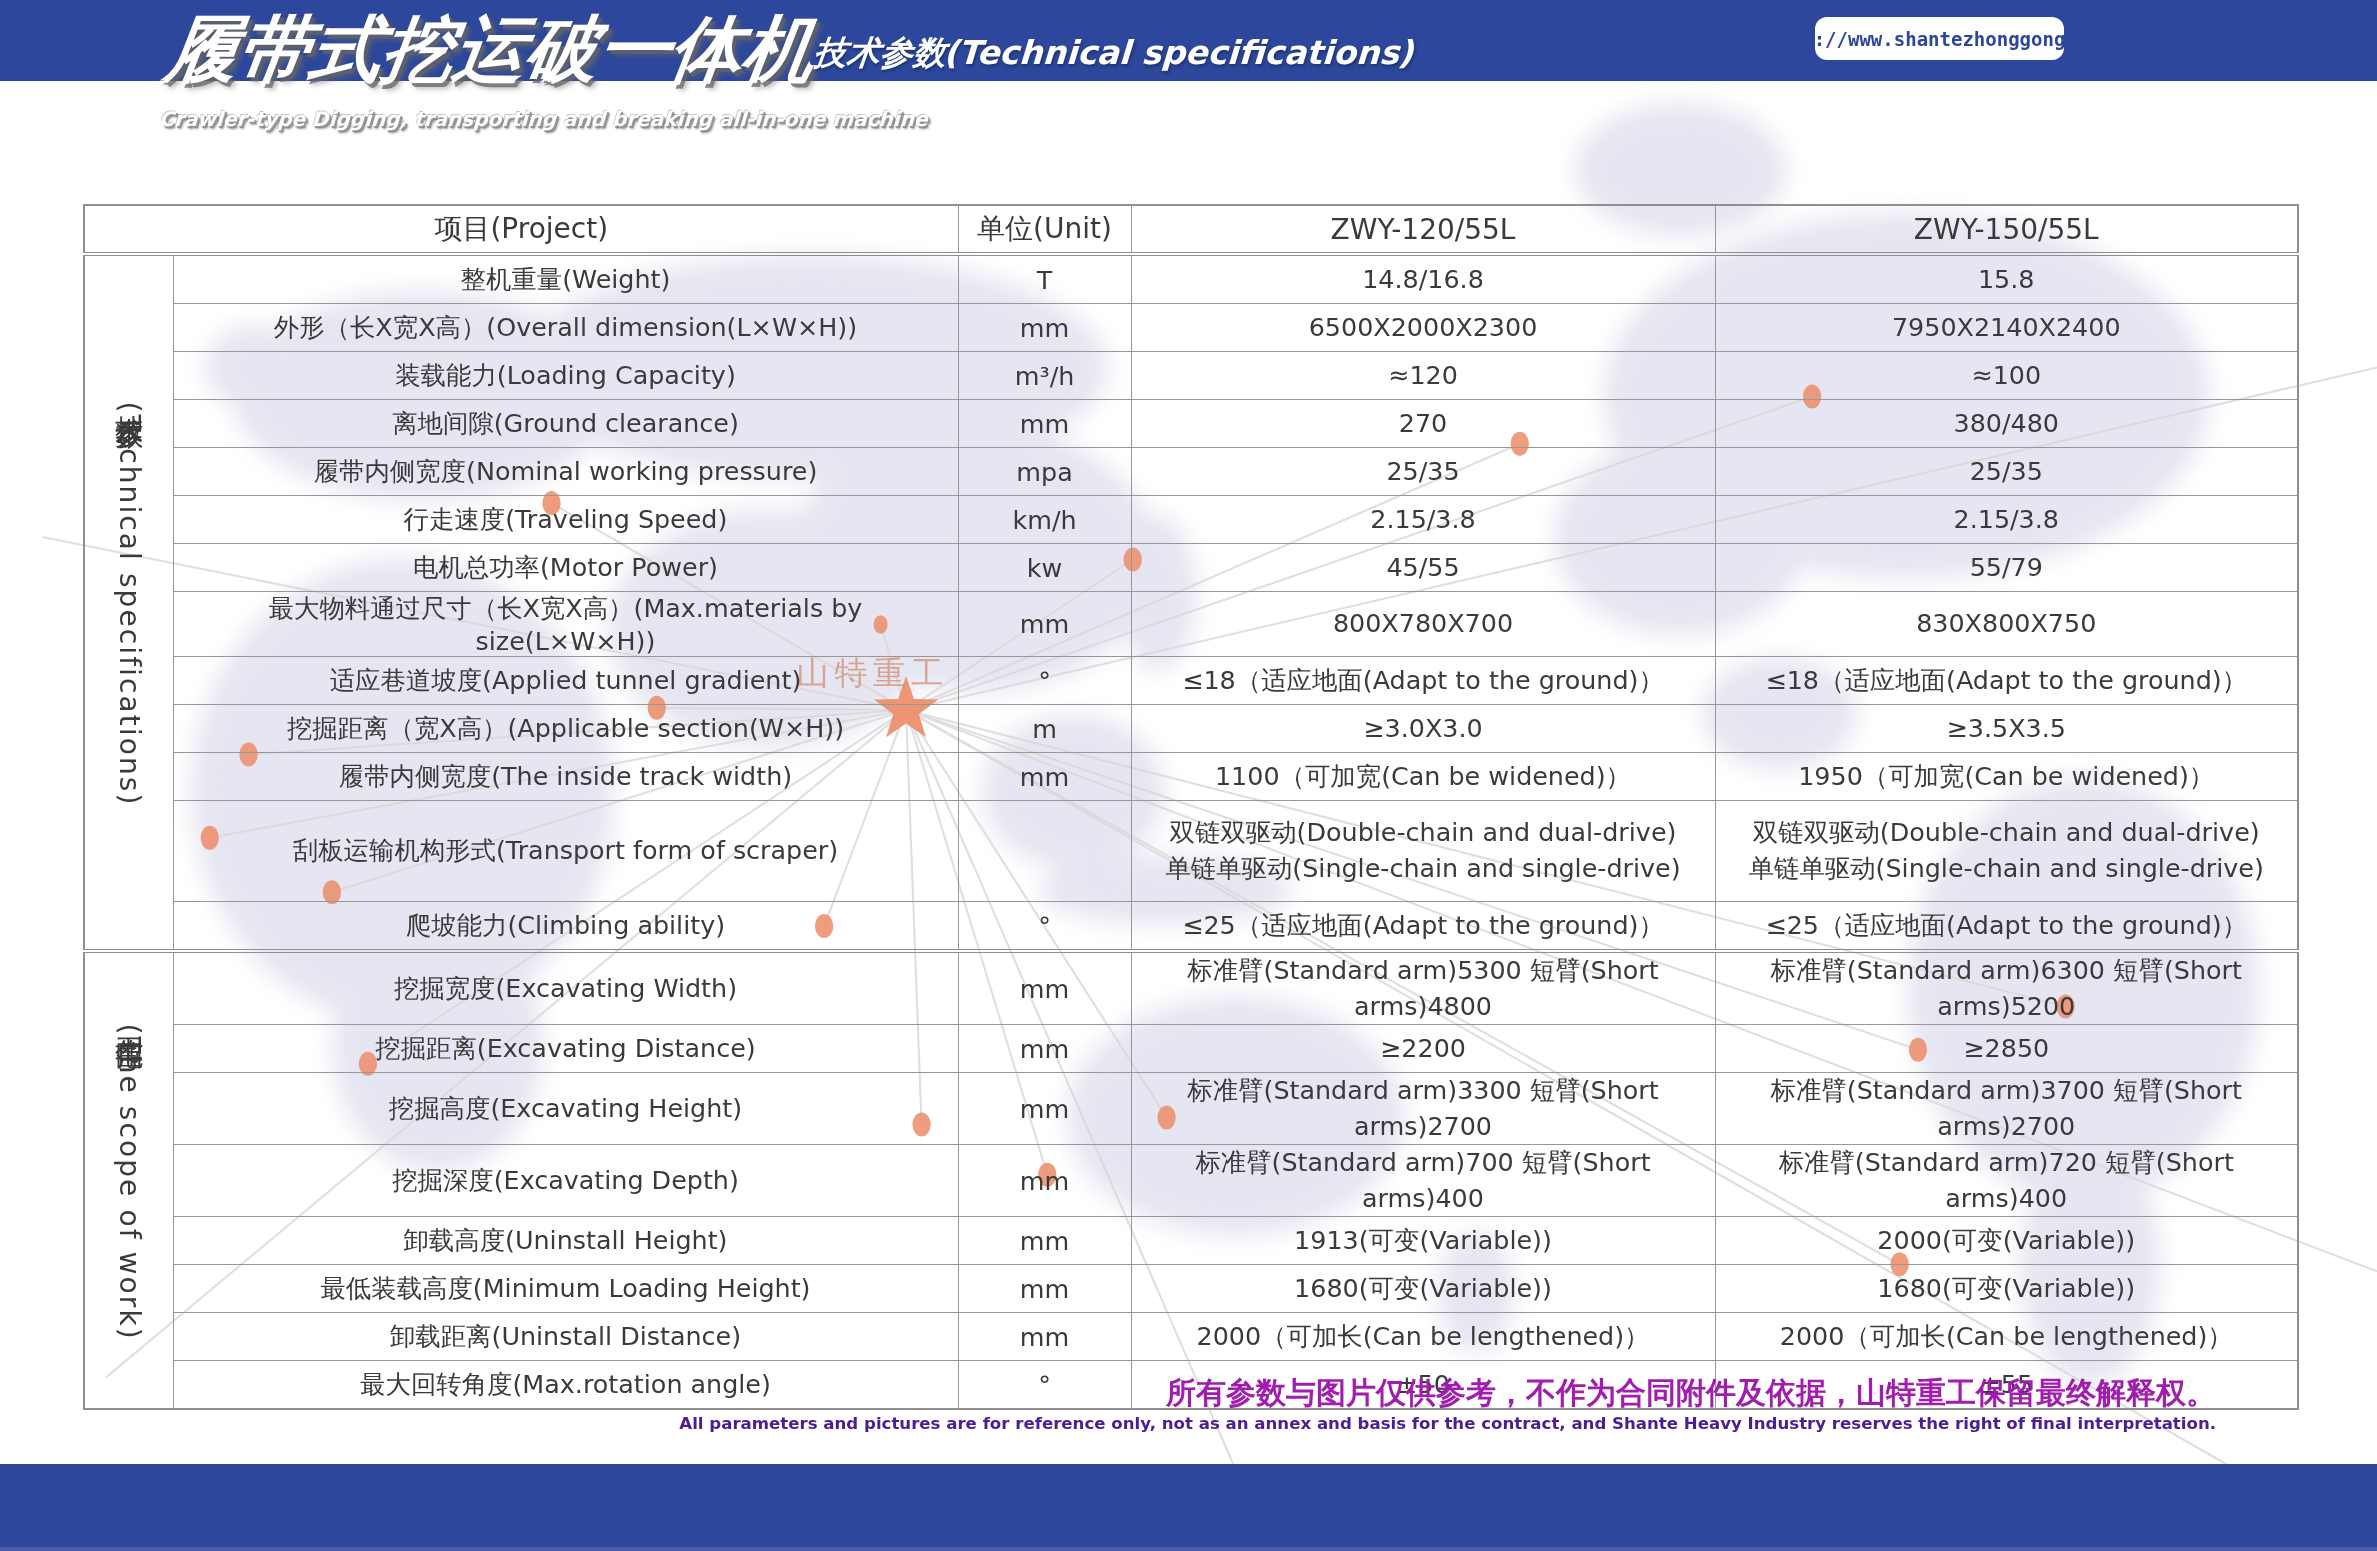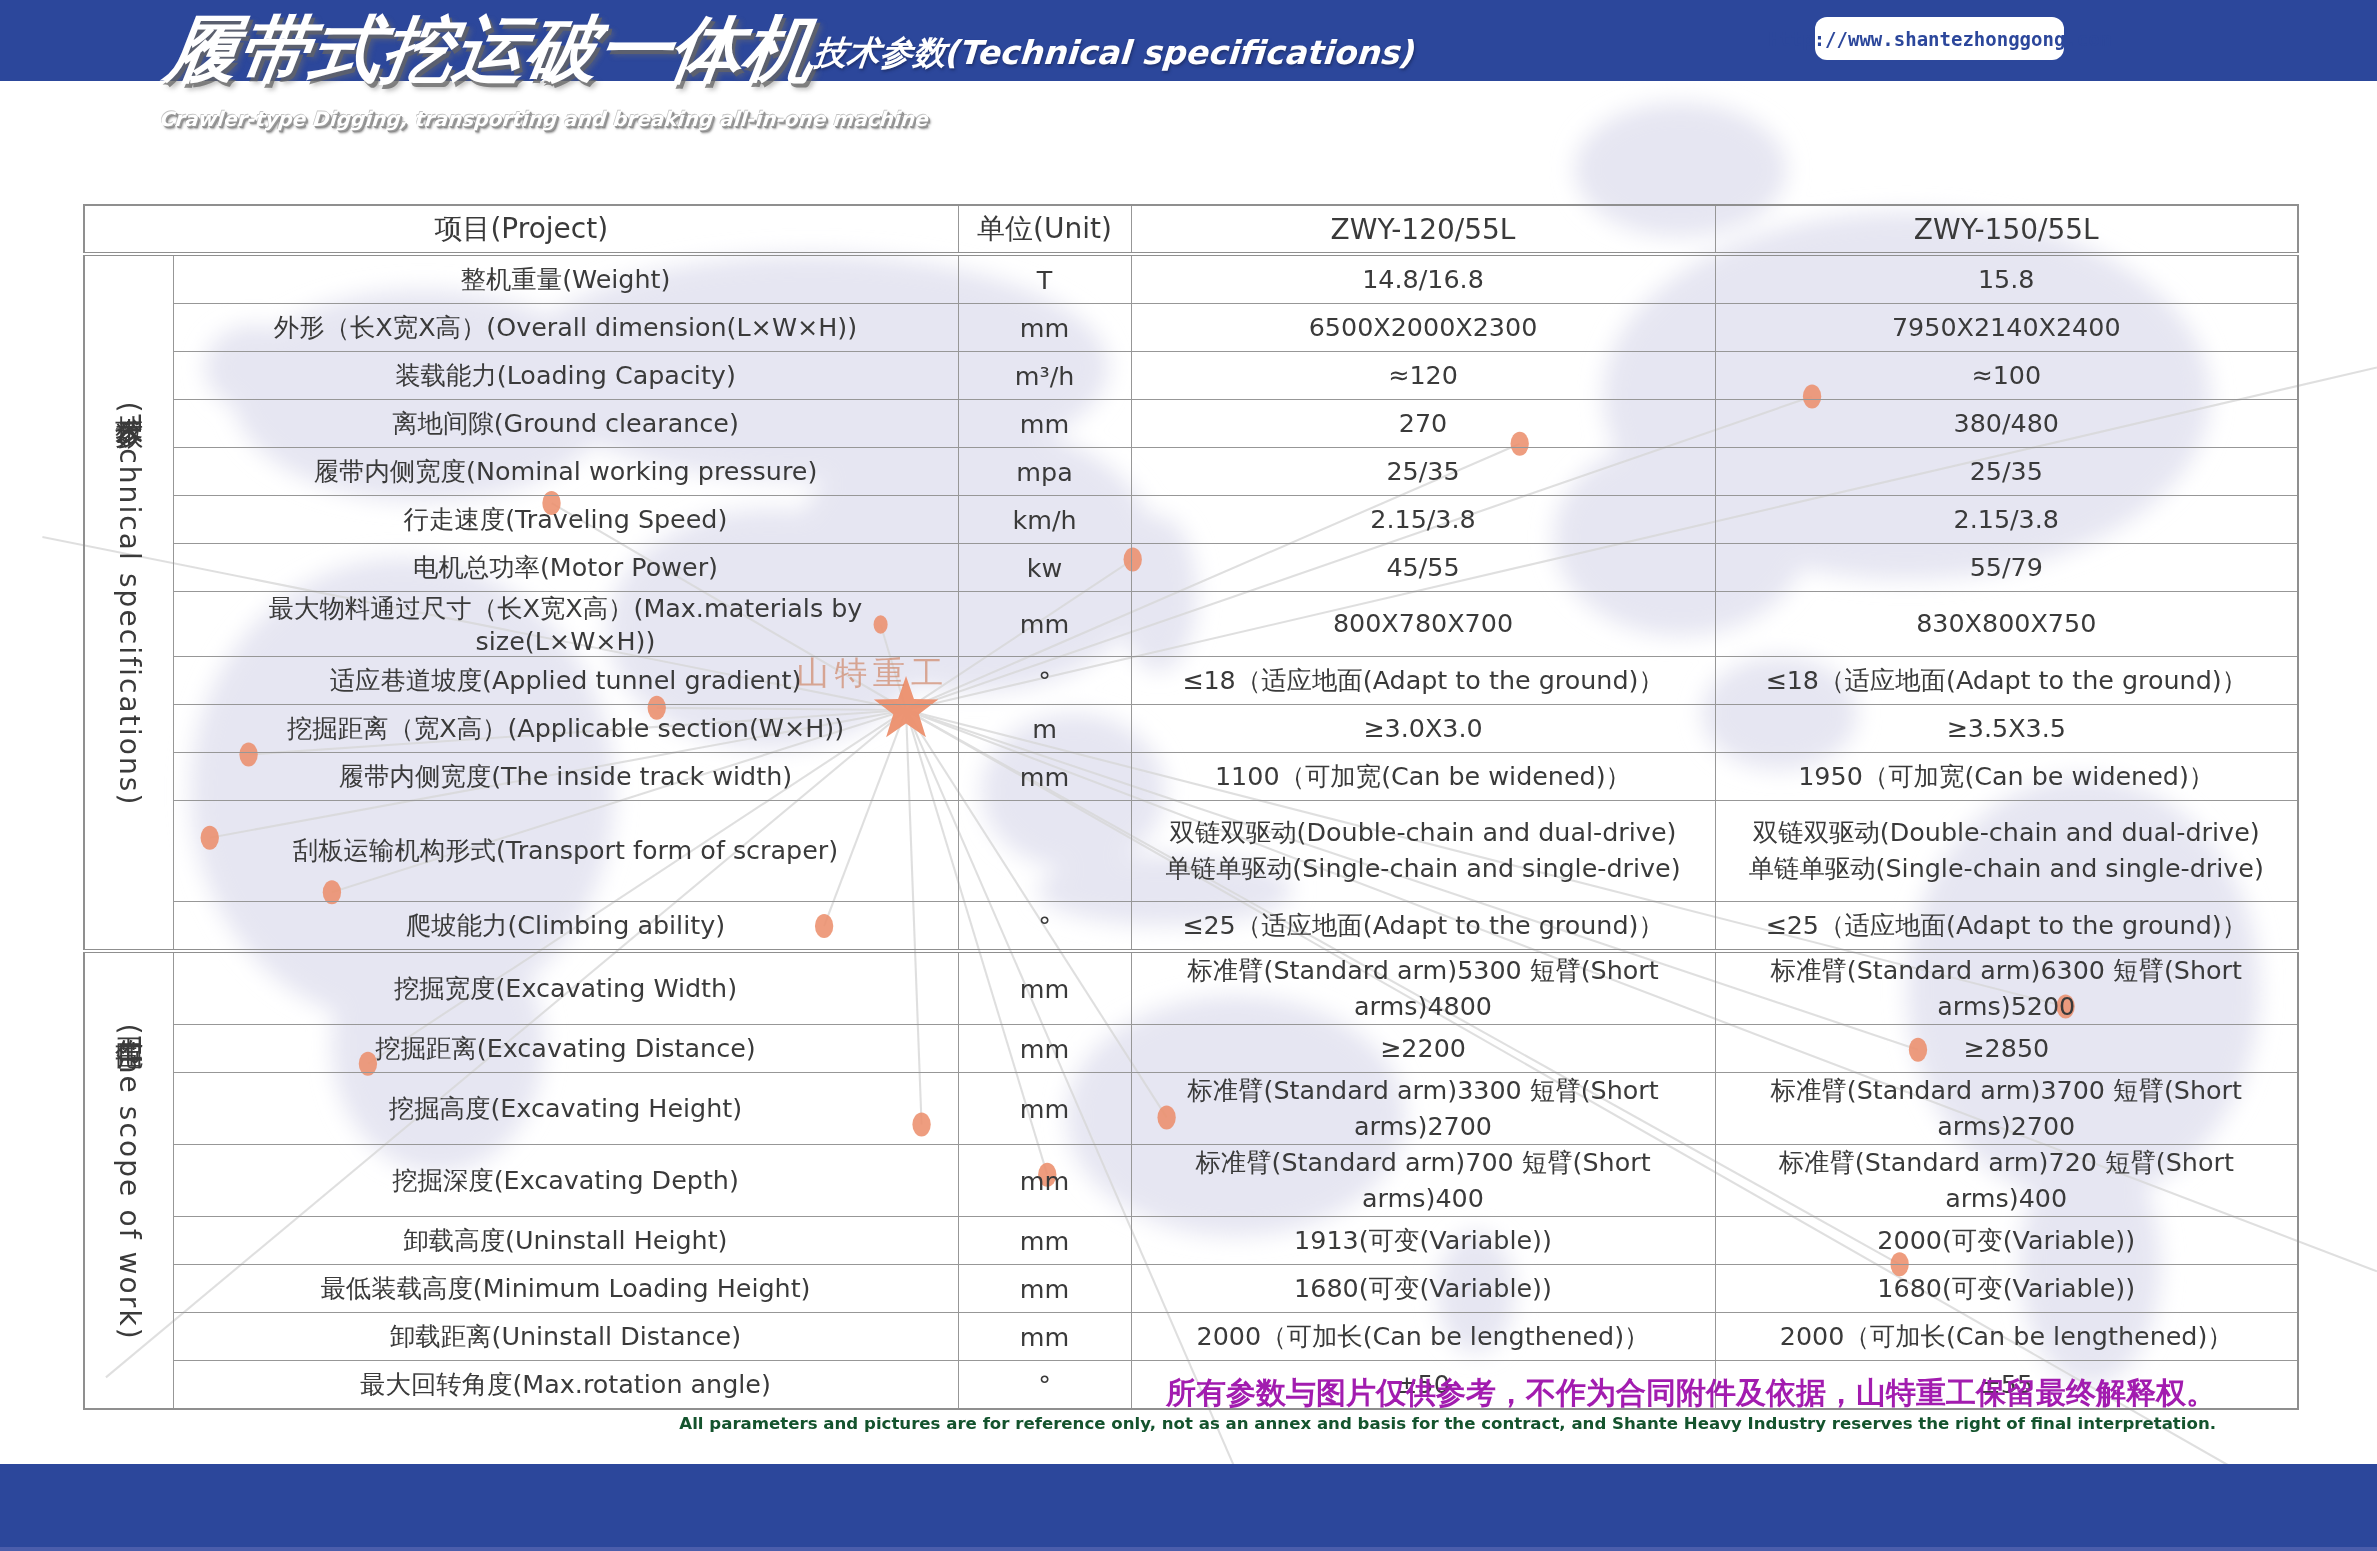--- a/index.html
+++ b/index.html
@@ -41,21 +41,21 @@
   .unit-cell{font-size:25.4px;}
   .value-cell{font-size:25.4px;line-height:1.4;}
   .group-cell{width:89px;}
   .vtext{writing-mode:vertical-rl;text-orientation:mixed;display:inline-block;
         font-size:28px;letter-spacing:2.1px;line-height:1;}
 
   
   .footer-cn{position:absolute;right:161px;top:1373px;z-index:2;font-size:30px;font-weight:bold;
         color:#a21caf;white-space:nowrap;}
   .footer-en{position:absolute;right:161px;top:1414px;z-index:2;font-size:16.6px;font-weight:bold;
-        color:#14532d;white-space:nowrap;}
+        color:#4c1d95;white-space:nowrap;}
   .bottombar{position:absolute;left:0;top:1464px;width:100%;height:88px;background:#2c479b;z-index:3;}
   .bottomstrip{position:absolute;left:0;bottom:0;width:100%;height:5px;background:#4b5dab;}
 </style>
 </head>
 <body>
 
 <div class="page">
 
   <svg class="map-svg" width="2377" height="1552" viewBox="0 0 3366 2197">
     <defs>

